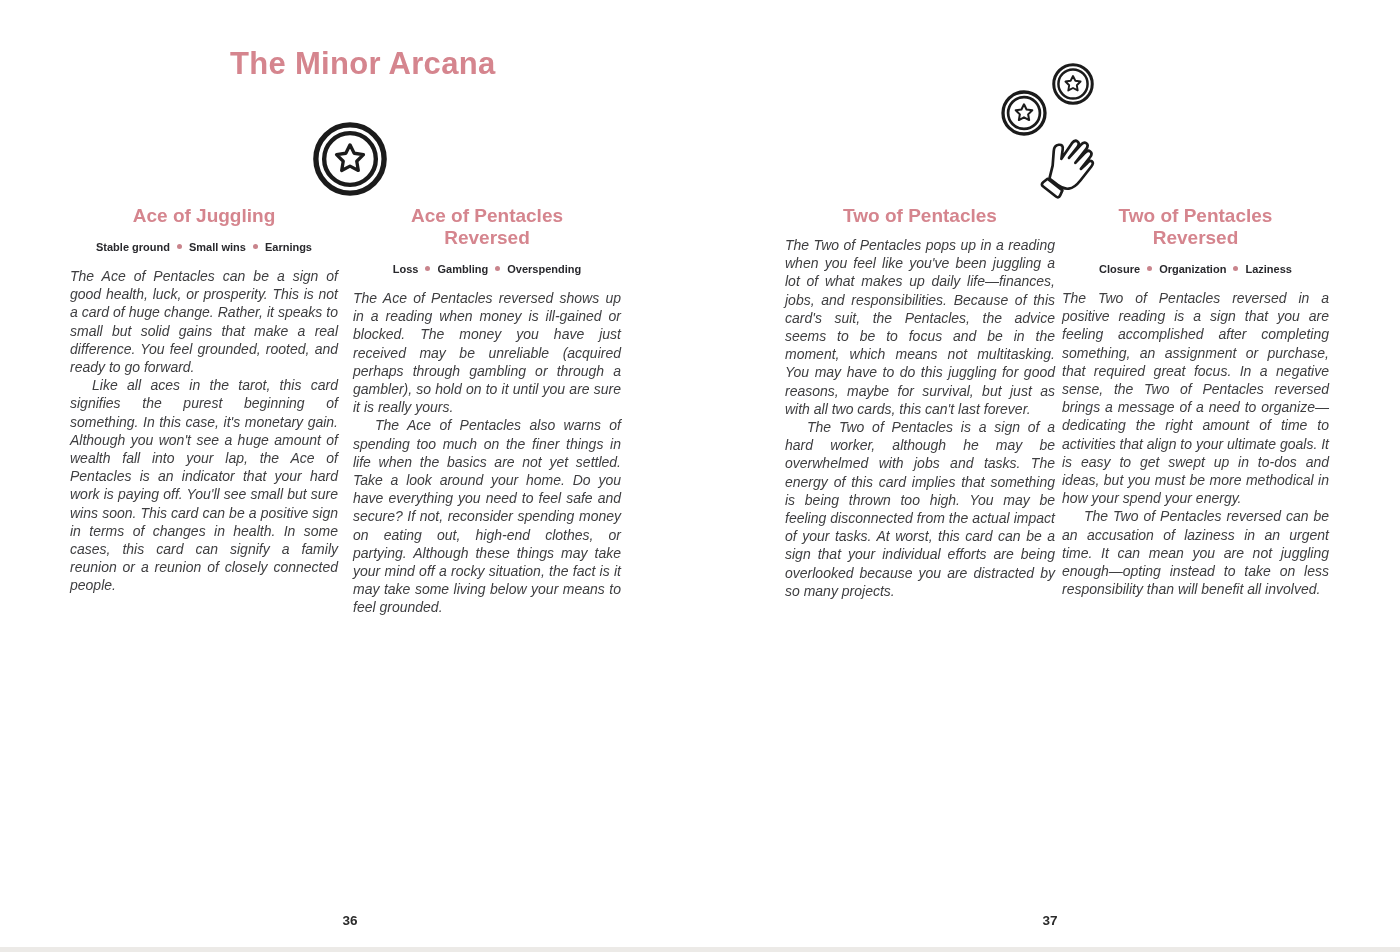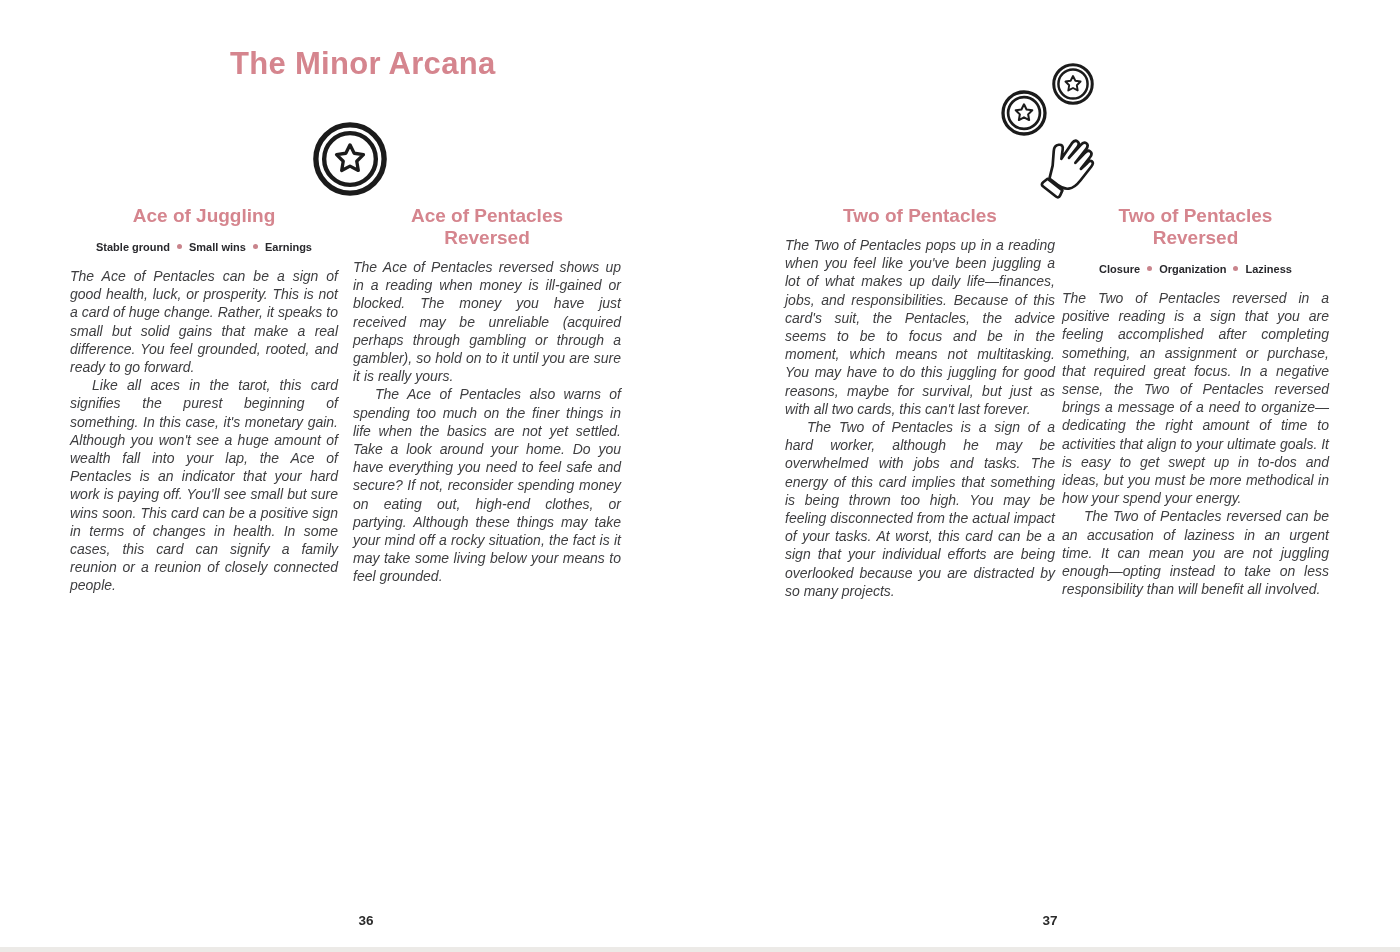--- a/index.html
+++ b/index.html
@@ -38,21 +38,21 @@
   }
   .card-body p {
     margin: 0; font-size: 14px; line-height: 18.2px;
     color: #3e3e40; text-align: justify; font-style: italic;
   }
   .card-body p.indent { text-indent: 22px; }
   .page-num {
     position: absolute; top: 913px; width: 700px; text-align: center;
     font-size: 13.5px; font-weight: bold; color: #2a2a2a;
   }
-  .page-num.left { left: 0; margin-left: 16px; }
+  .page-num.left { left: 0; }
   .page-num.right { left: 700px; }
   .bottom-strip {
     position: absolute; left: 0; bottom: 0; width: 100%; height: 5px;
     background: #eceae7;
   }
   svg { display: block; }
 </style>
 </head>
 <body>
 
@@ -95,20 +95,21 @@
   <h2 class="card-heading">Ace of Juggling</h2>
   <div class="card-keywords"><span class="kw-unit"><span>Stable ground</span><span class="kw-dot"></span></span> <span class="kw-unit"><span>Small wins</span><span class="kw-dot"></span></span> <span class="kw-unit"><span>Earnings</span></span></div>
   <div class="card-body">
     <p>The Ace of Pentacles can be a sign of good health, luck, or prosperity. This is not a card of huge change. Rather, it speaks to small but solid gains that make a real difference. You feel grounded, rooted, and ready to go forward.</p>
     <p class="indent">Like all aces in the tarot, this card signifies the purest beginning of something. In this case, it's monetary gain. Although you won't see a huge amount of wealth fall into your lap, the Ace of Pentacles is an indicator that your hard work is paying off. You'll see small but sure wins soon. This card can be a positive sign in terms of changes in health. In some cases, this card can signify a family reunion or a reunion of closely connected people.</p>
   </div>
 </section>
 
 <section class="card-col col-2">
   <h2 class="card-heading">Ace of Pentacles Reversed</h2>
+  <div class="card-keywords"><span class="kw-unit"><span>Loss</span><span class="kw-dot"></span></span> <span class="kw-unit"><span>Gambling</span><span class="kw-dot"></span></span> <span class="kw-unit"><span>Overspending</span></span></div>
   <div class="card-body">
     <p>The Ace of Pentacles reversed shows up in a reading when money is ill-gained or blocked. The money you have just received may be unreliable (acquired perhaps through gambling or through a gambler), so hold on to it until you are sure it is really yours.</p>
     <p class="indent">The Ace of Pentacles also warns of spending too much on the finer things in life when the basics are not yet settled. Take a look around your home. Do you have everything you need to feel safe and secure? If not, reconsider spending money on eating out, high-end clothes, or partying. Although these things may take your mind off a rocky situation, the fact is it may take some living below your means to feel grounded.</p>
   </div>
 </section>
 
 <section class="card-col col-3">
   <h2 class="card-heading">Two of Pentacles</h2>
   <div class="card-body">
     <p>The Two of Pentacles pops up in a reading when you feel like you've been juggling a lot of what makes up daily life—finances, jobs, and responsibilities. Because of this card's suit, the Pentacles, the advice seems to be to focus and be in the moment, which means not multitasking. You may have to do this juggling for good reasons, maybe for survival, but just as with all two cards, this can't last forever.</p>

